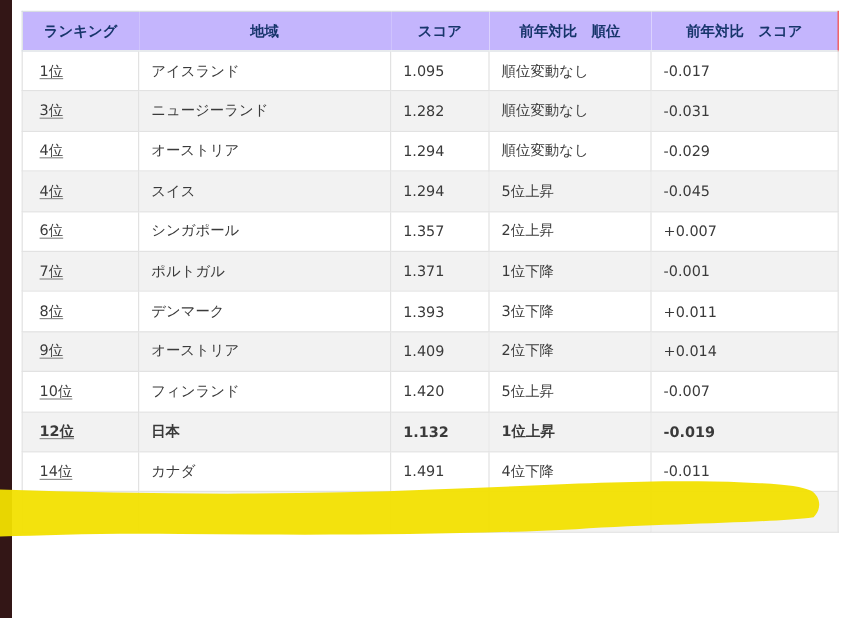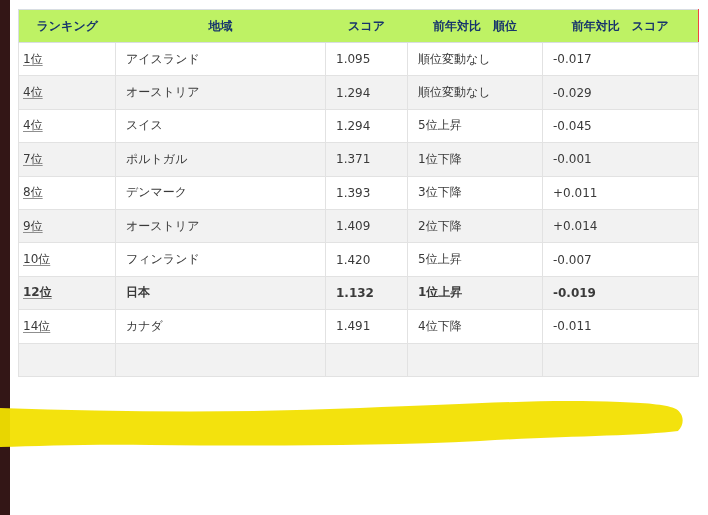--- a/index.html
+++ b/index.html
@@ -19,21 +19,21 @@
     background: #331616;
   }
   table.rank-table {
     position: absolute;
     left: 18px; top: 9px;
     width: 680px;
     border-collapse: collapse;
     table-layout: fixed;
   }
   .rank-table th {
-    background: #bef264;
+    background: #c4b5fd;
     color: #17356b;
     font-weight: bold;
     font-size: 12px;
     height: 32px;
     text-align: center;
     padding: 0;
     border: none;
     border-top: 1px solid #d8dde2;
     border-bottom: 1px solid #d8dde2;
     white-space: nowrap;
@@ -46,21 +46,21 @@
     font-size: 12px;
     color: #3a3a3a;
     height: 32.4px;
     padding: 0 4px 0 10px;
     vertical-align: middle;
     text-align: left;
     white-space: nowrap;
     overflow: hidden;
     background: #ffffff;
   }
-  .rank-table td:first-child { padding-left: 4px; }
+  .rank-table td:first-child { padding-left: 14px; }
   .rank-table tbody tr:nth-child(even) td { background: #f2f2f2; }
   .cellv { display: inline-block; }
   .rank-link {
     text-decoration: underline;
     text-decoration-color: #8f8f8f;
     text-underline-offset: 2px;
     cursor: pointer;
   }
   
   tr.hl .cellv { position: relative; z-index: 6; font-weight: bold; }
@@ -97,32 +97,46 @@
   </thead>
   <tbody>
       <tr>
         <td><span class="cellv rank-link">1位</span></td>
         <td><span class="cellv">アイスランド</span></td>
         <td><span class="cellv">1.095</span></td>
         <td><span class="cellv">順位変動なし</span></td>
         <td><span class="cellv">-0.017</span></td>
       </tr>
       <tr>
+        <td><span class="cellv rank-link">3位</span></td>
+        <td><span class="cellv">ニュージーランド</span></td>
+        <td><span class="cellv">1.282</span></td>
+        <td><span class="cellv">順位変動なし</span></td>
+        <td><span class="cellv">-0.031</span></td>
+      </tr>
+      <tr>
         <td><span class="cellv rank-link">4位</span></td>
         <td><span class="cellv">オーストリア</span></td>
         <td><span class="cellv">1.294</span></td>
         <td><span class="cellv">順位変動なし</span></td>
         <td><span class="cellv">-0.029</span></td>
       </tr>
       <tr>
         <td><span class="cellv rank-link">4位</span></td>
         <td><span class="cellv">スイス</span></td>
         <td><span class="cellv">1.294</span></td>
         <td><span class="cellv">5位上昇</span></td>
         <td><span class="cellv">-0.045</span></td>
+      </tr>
+      <tr>
+        <td><span class="cellv rank-link">6位</span></td>
+        <td><span class="cellv">シンガポール</span></td>
+        <td><span class="cellv">1.357</span></td>
+        <td><span class="cellv">2位上昇</span></td>
+        <td><span class="cellv">+0.007</span></td>
       </tr>
       <tr>
         <td><span class="cellv rank-link">7位</span></td>
         <td><span class="cellv">ポルトガル</span></td>
         <td><span class="cellv">1.371</span></td>
         <td><span class="cellv">1位下降</span></td>
         <td><span class="cellv">-0.001</span></td>
       </tr>
       <tr>
         <td><span class="cellv rank-link">8位</span></td>

